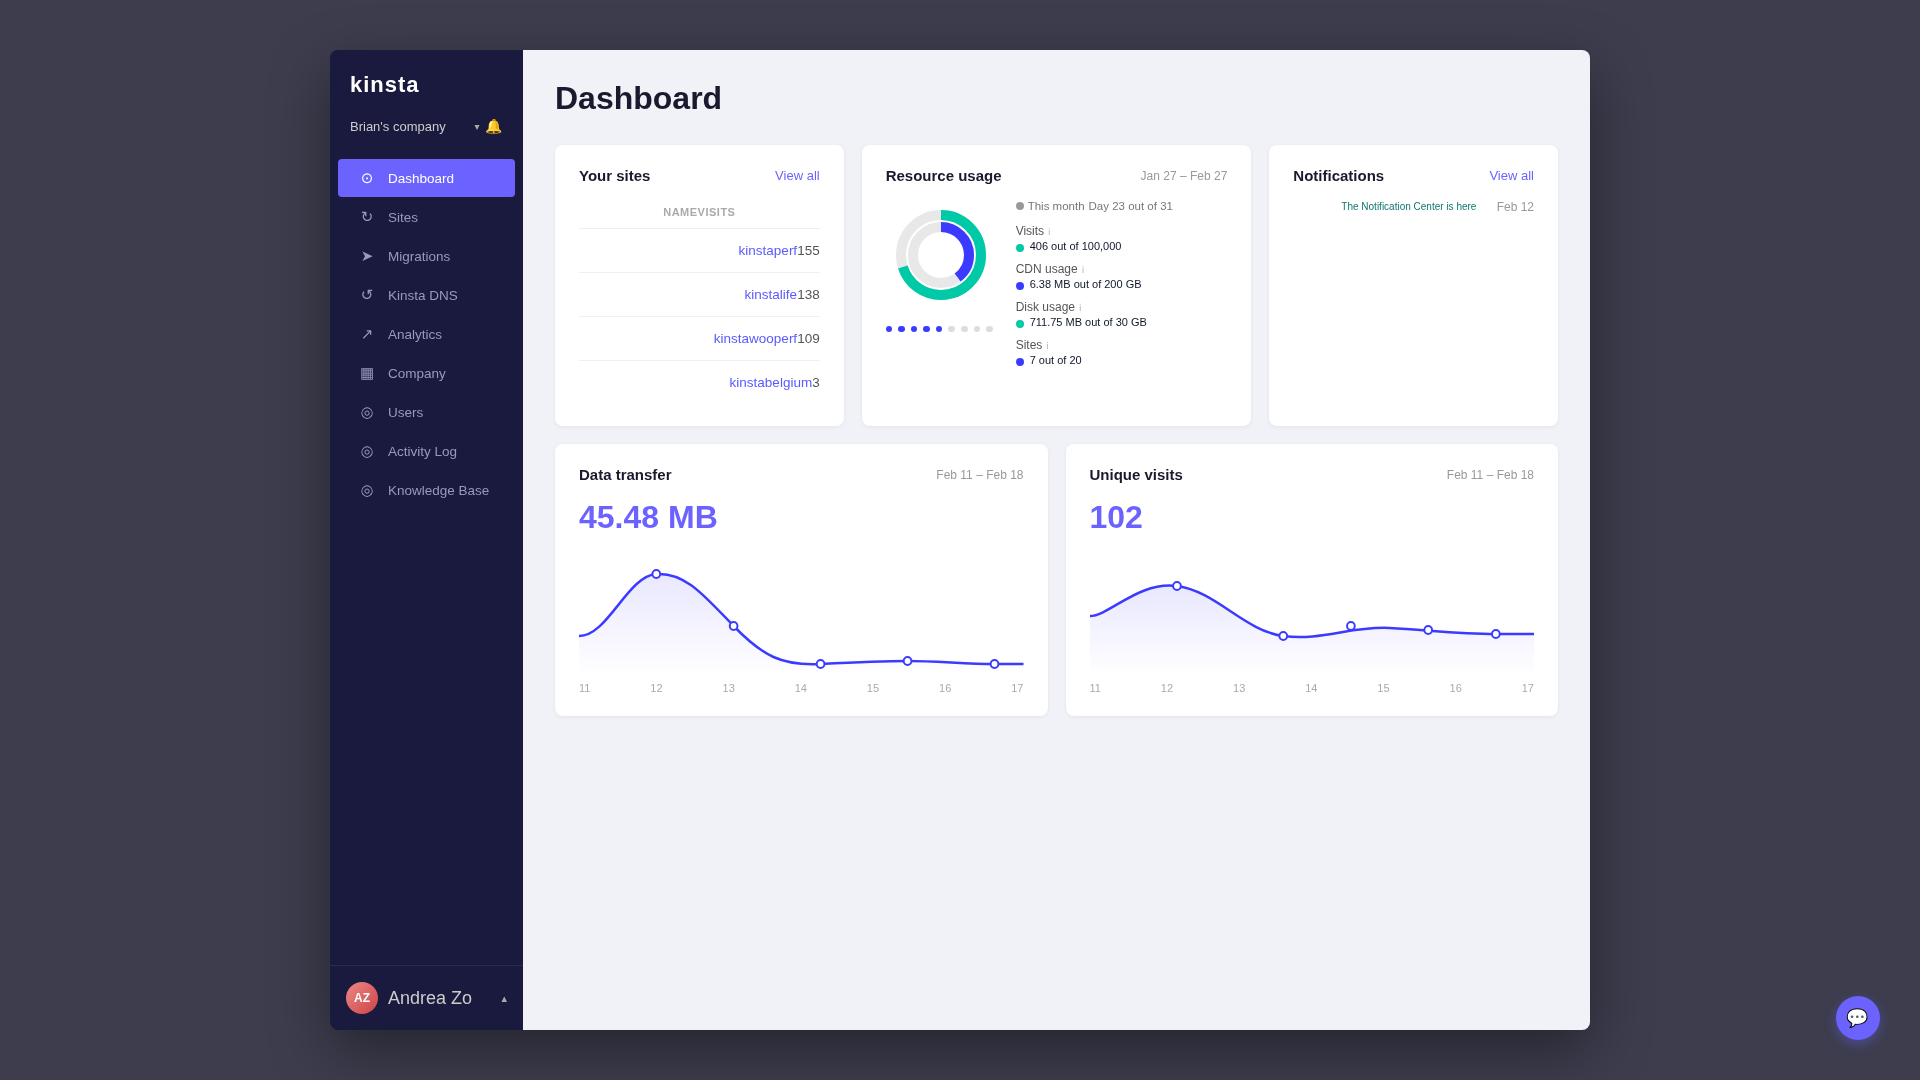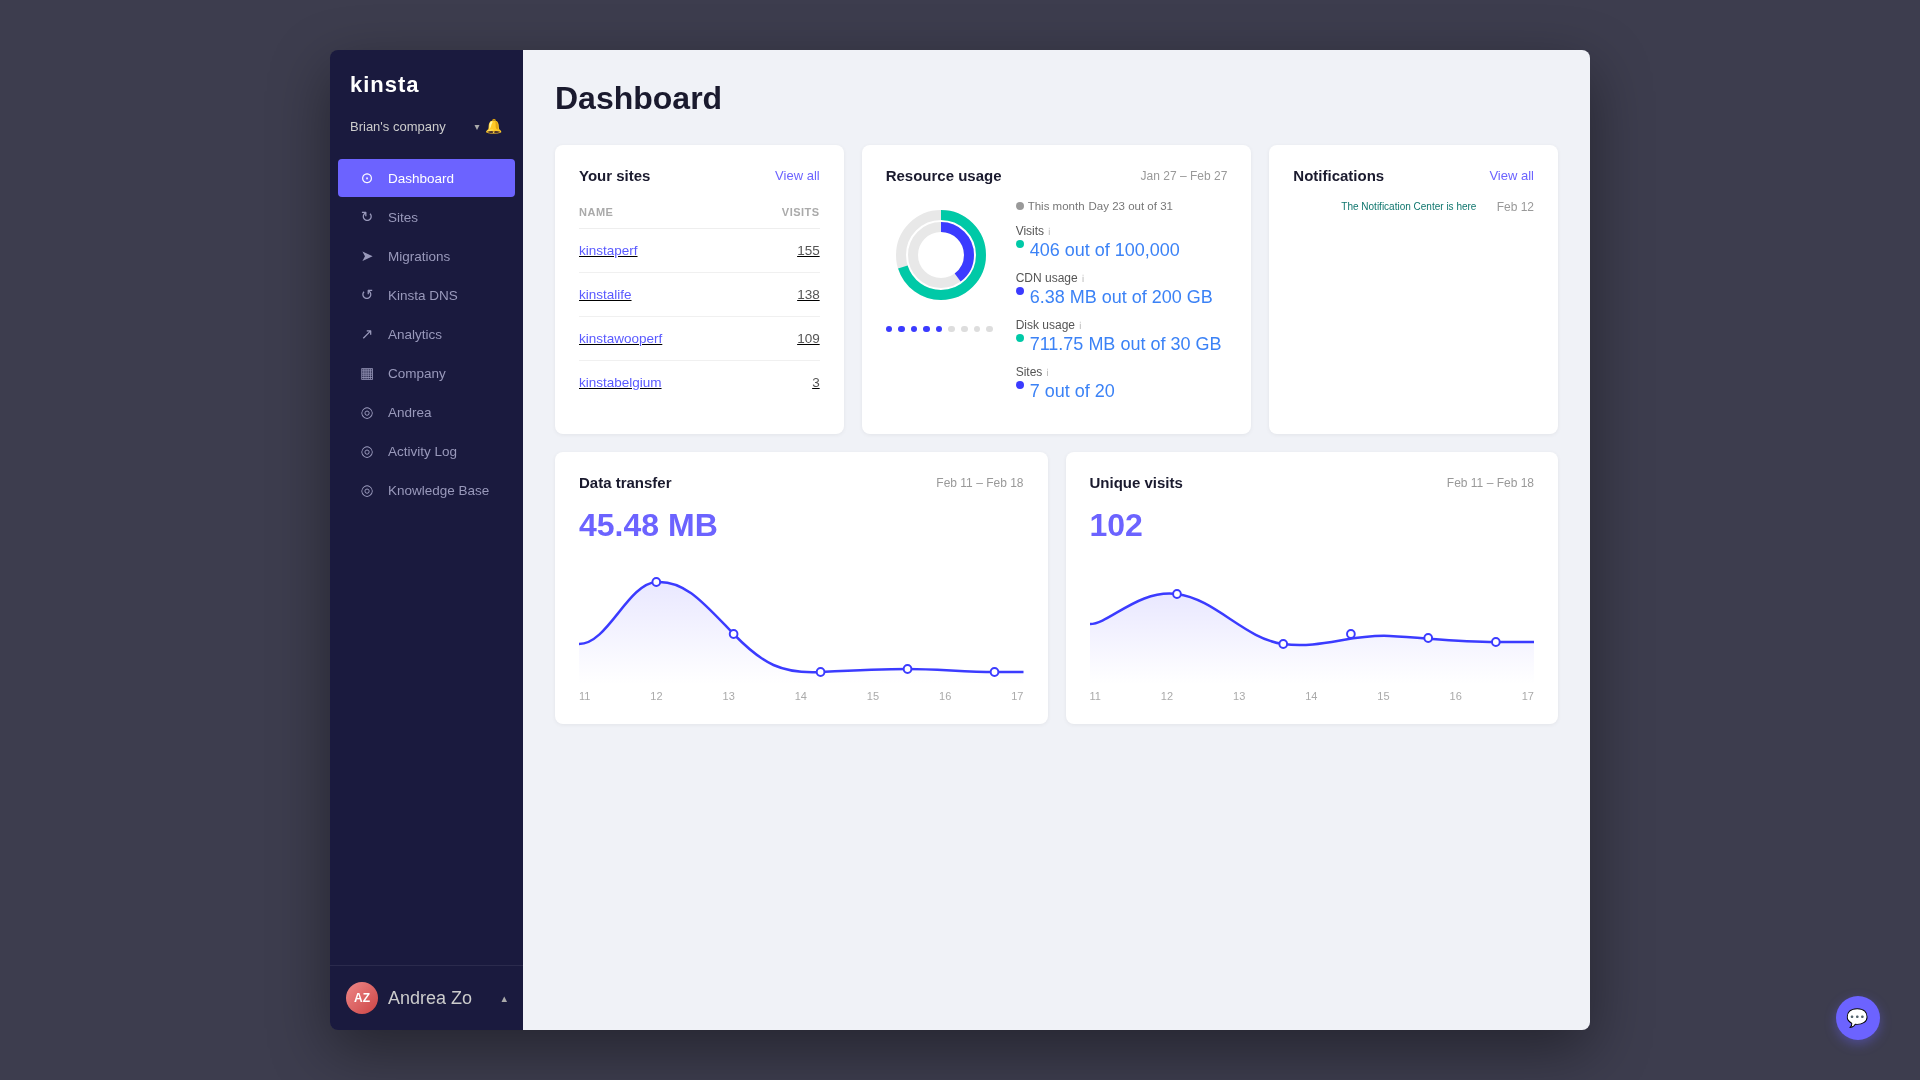--- a/index.html
+++ b/index.html
@@ -133,56 +133,55 @@
     .view-all-link {
       font-size: 13px;
       color: #6c63ff;
       cursor: pointer;
       font-weight: 500;
     }
     
     .sites-table { width: 100%; }
     .table-header {
       display: flex;
-      justify-content: space-between;
+      justify-content: center;
       padding: 6px 0 10px;
       border-bottom: 1px solid #eee;
     }
     .table-header-cell {
       font-size: 11px;
       font-weight: 600;
       color: #aaa;
       text-transform: uppercase;
       letter-spacing: 0.5px;
     }
     .table-row {
       display: flex;
-      justify-content: space-between;
+      justify-content: flex-end;
       align-items: center;
       padding: 14px 0;
       border-bottom: 1px solid #f0f0f0;
-      text-decoration: underline;
     }
     .table-row:last-child { border-bottom: none; }
     .site-name { color: #5a5aff; font-size: 13.5px; font-weight: 500; cursor: pointer; }
     .site-visits { color: #555; font-size: 13.5px; }
     
     .resource-usage-inner { display: flex; gap: 20px; align-items: flex-start; }
     .donut-wrap { width: 110px; flex-shrink: 0; }
     .resource-metrics { flex: 1; }
     .metric-row { margin-bottom: 10px; }
     .metric-label {
       font-size: 12px;
       color: #555;
       margin-bottom: 2px;
       display: flex;
       align-items: center;
       gap: 4px;
     }
-    .metric-value { font-size: 18px; color: #3b82f6; display: flex; align-items: flex-start; gap: 6px; }
+    .metric-value { font-size: 11px; color: #0f172a; display: flex; align-items: flex-end; gap: 6px; }
     .dot { width: 8px; height: 8px; border-radius: 50%; flex-shrink: 0; }
     .dot-gray { background: #999; }
     .month-badge {
       font-size: 11.5px;
       color: #777;
       margin-bottom: 12px;
       display: flex;
       align-items: center;
       gap: 4px;
     }
@@ -242,21 +241,21 @@
         <div class="nav-item">
           <span class="nav-icon">↗</span>
           <span>Analytics</span>
         </div>
         <div class="nav-item">
           <span class="nav-icon">▦</span>
           <span>Company</span>
         </div>
         <div class="nav-item">
           <span class="nav-icon">◎</span>
-          <span>Andrea</span>
+          <span>Users</span>
         </div>
         <div class="nav-item">
           <span class="nav-icon">◎</span>
           <span>Activity Log</span>
         </div>
         <div class="nav-item">
           <span class="nav-icon">◎</span>
           <span>Knowledge Base</span>
         </div>
       </div>

